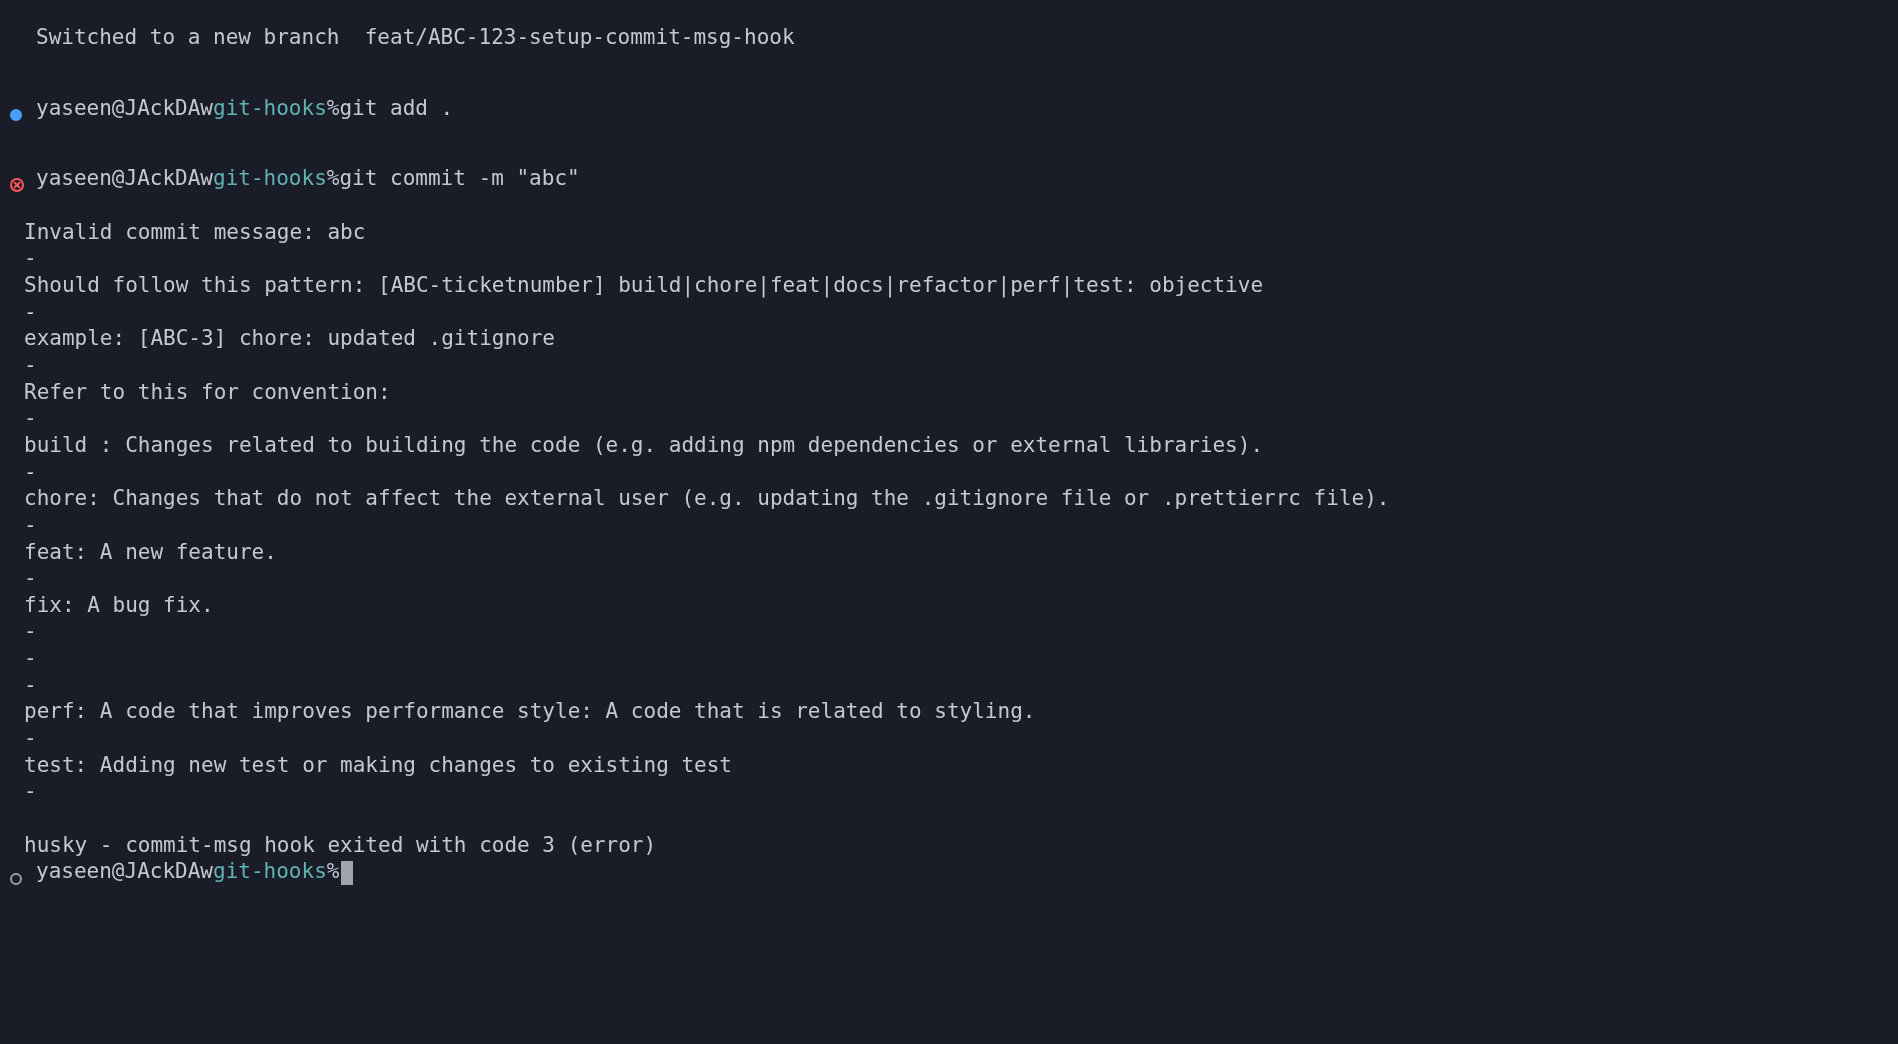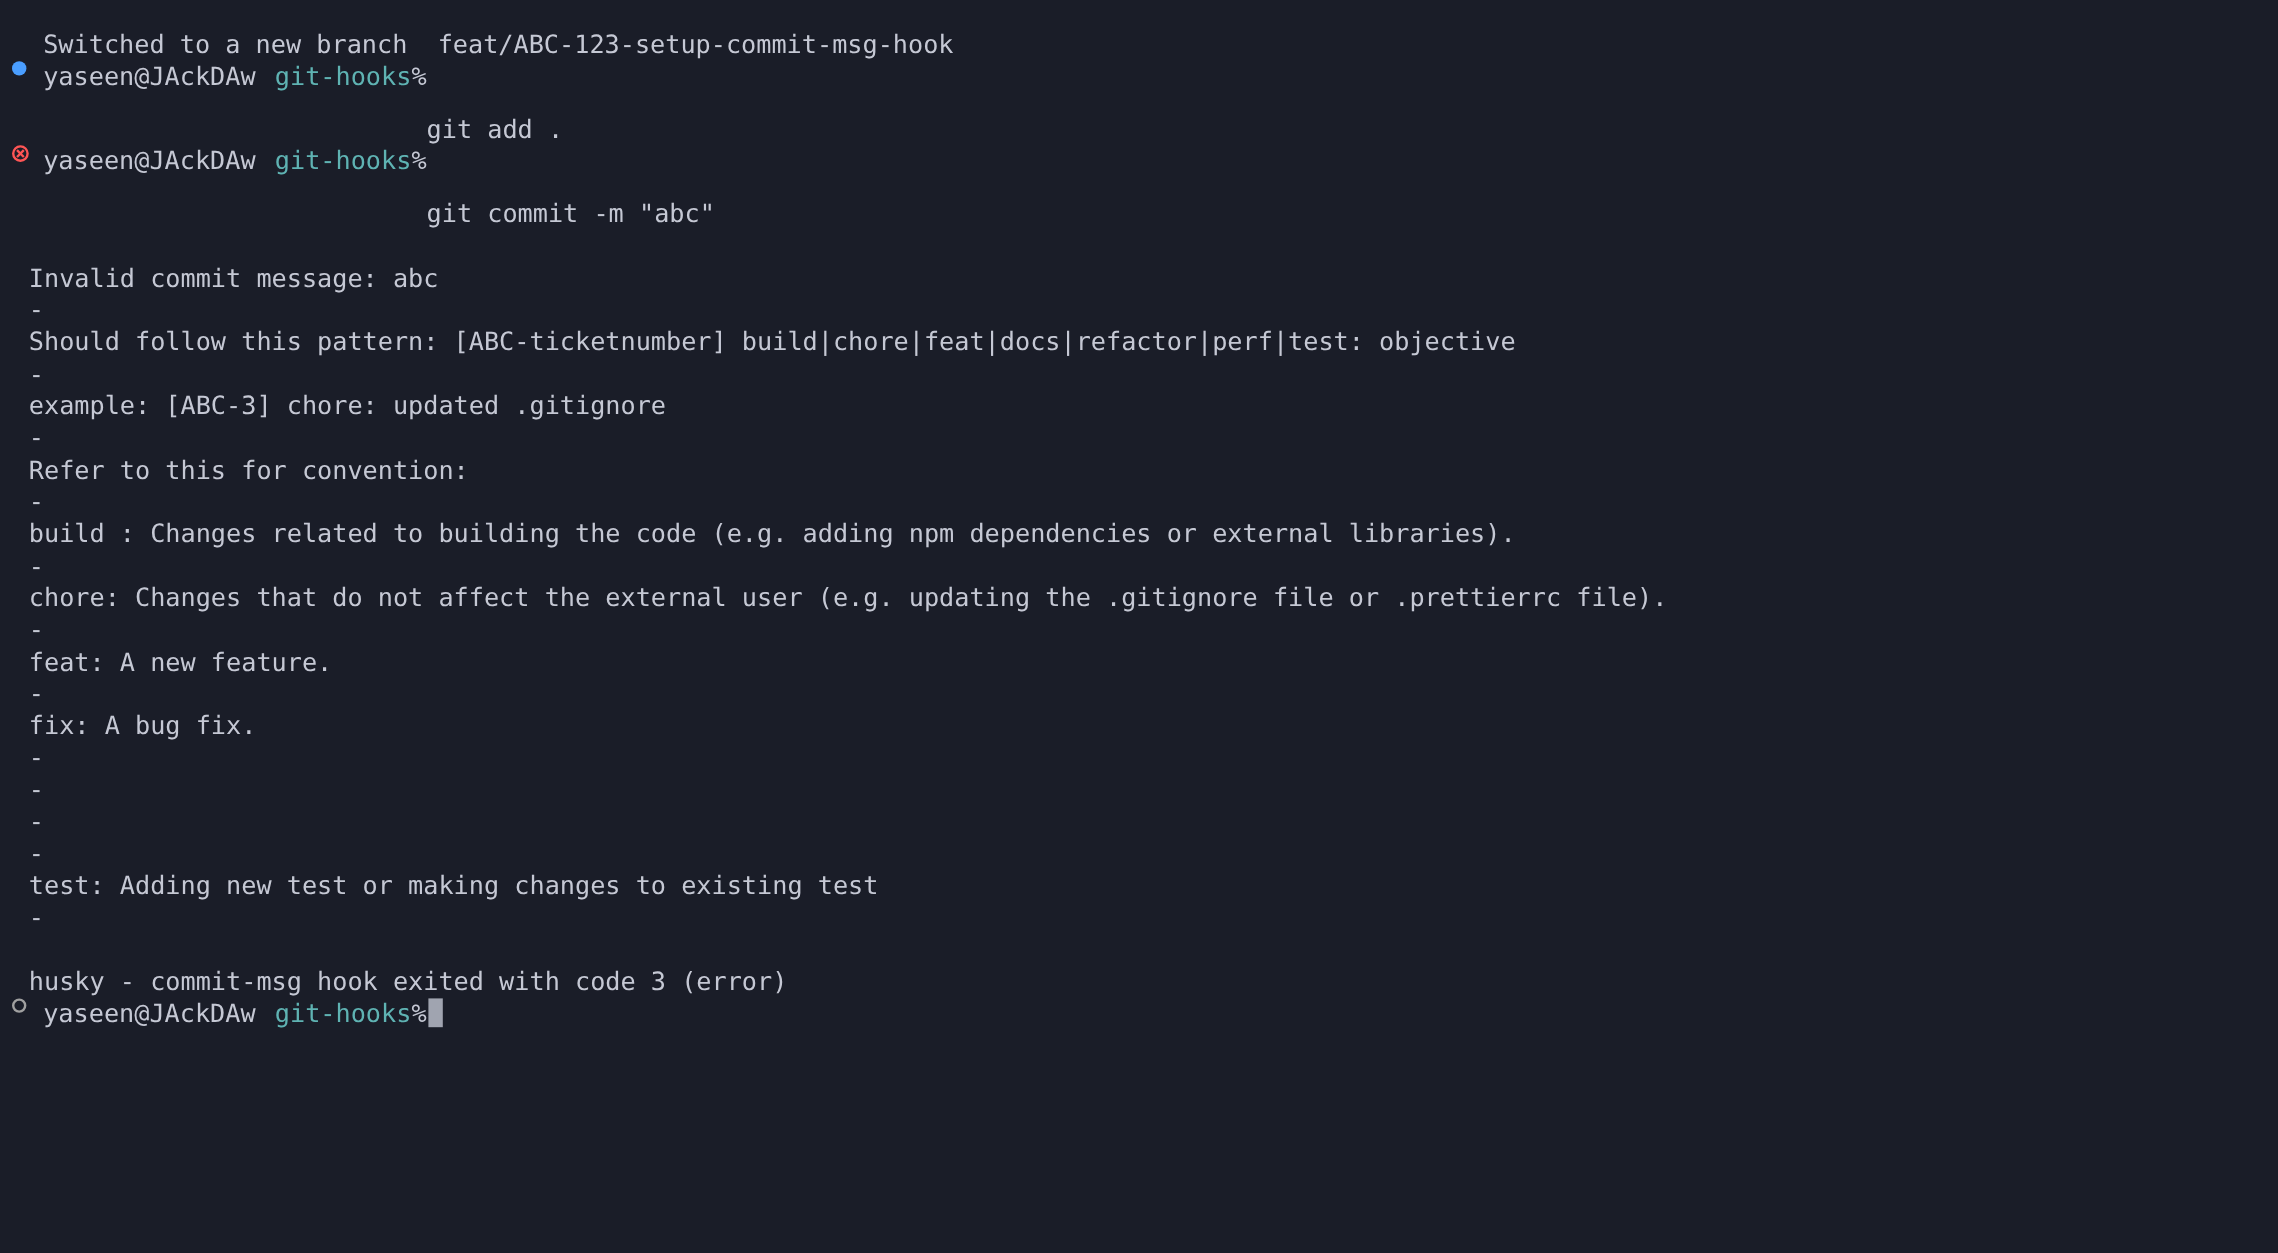--- a/index.html
+++ b/index.html
@@ -16,21 +16,21 @@
       padding: 0;
       width: 1898px;
       height: 1044px;
       overflow: hidden;
     }
     .terminal {
       padding: 0;
     }
     .prompt-line {
       display: flex;
-      align-items: flex-start;
+      align-items: flex-end;
       padding-left: 10px;
     }
     .status-dot {
       width: 12px;
       height: 12px;
       border-radius: 50%;
       margin-right: 14px;
       flex-shrink: 0;
     }
     .status-blue {
@@ -68,21 +68,20 @@
       border: 2px solid #a0a0a0;
       background: transparent;
       margin-right: 14px;
       flex-shrink: 0;
     }
     .prompt-user {
       color: #c5c8d4;
     }
     .prompt-dir {
       color: #5fb3b3;
-      margin-left: 16px;
     }
     .prompt-symbol {
       color: #c5c8d4;
     }
     .command {
       color: #c5c8d4;
       margin-top: 44px;
     }
     .output-line {
       padding-left: 24px;
@@ -147,20 +146,21 @@
       <div class="output-line">build : Changes related to building the code (e.g. adding npm dependencies or external libraries).</div>
       <div class="output-line">-</div>
       <div class="output-line">chore: Changes that do not affect the external user (e.g. updating the .gitignore file or .prettierrc file).</div>
       <div class="output-line">-</div>
       <div class="output-line">feat: A new feature.</div>
       <div class="output-line">-</div>
       <div class="output-line">fix: A bug fix.</div>
       <div class="output-line">-</div>
       <div class="output-line">-</div>
       <div class="output-line">-</div>
+      <div class="output-line">perf: A code that improves performance style: A code that is related to styling.</div>
       <div class="output-line">-</div>
       <div class="output-line">test: Adding new test or making changes to existing test</div>
       <div class="output-line">-</div>
       <div class="output-line">&nbsp;</div>
       <div class="output-line">husky - commit-msg hook exited with code 3 (error)</div>
     </div>
 
   <div class="prompt-line">
     <span class="status-circle"></span>
     <span class="prompt-user">yaseen@JAckDAw</span>

